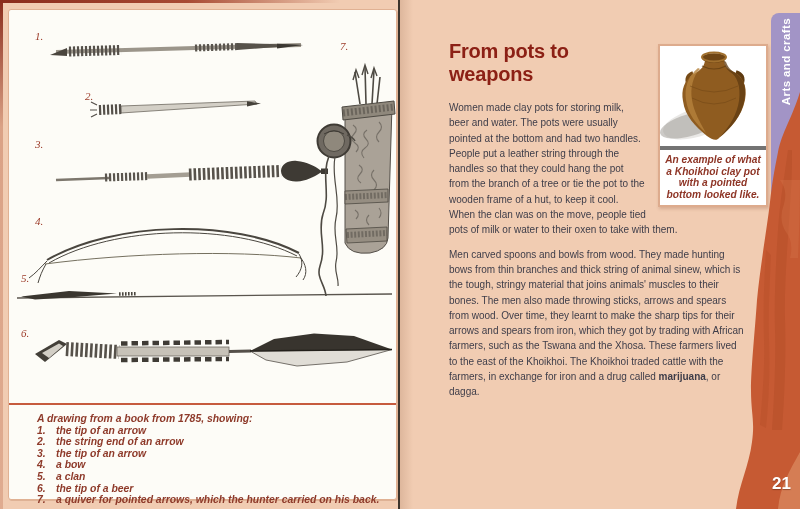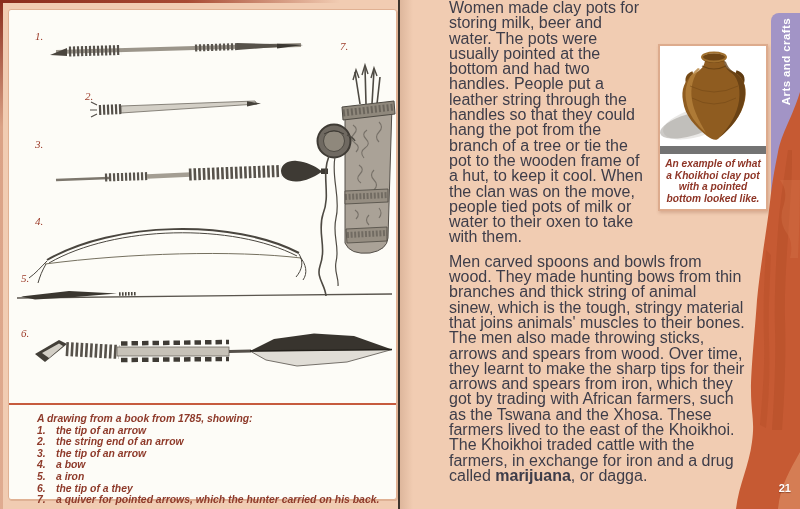--- a/index.html
+++ b/index.html
@@ -47,40 +47,40 @@
     display:flex;flex-direction:column;align-items:center;
   }
   .side-tab-label{
     writing-mode:vertical-rl;transform:rotate(180deg);
     margin-top:5px;color:#ffffff;font-weight:bold;font-size:11.5px;letter-spacing:.4px;
     white-space:nowrap;
   }
   .wave{position:absolute;top:0;right:0;width:70px;height:509px;z-index:3;}
   .page-number{
     position:absolute;right:9px;bottom:15px;z-index:4;
-    color:#ffffff;font-weight:bold;font-size:11px;
+    color:#ffffff;font-weight:bold;font-size:17px;
     text-shadow:0 1px 1px rgba(90,30,10,.5);
   }
   .content{position:absolute;left:49px;top:0;right:55px;z-index:1;}
   .content h1{
     margin:40px 0 14px;font-size:20px;letter-spacing:-.2px;
     color:var(--heading-red,#8c2015);
   }
   .content p{
-    margin:0 0 9px;font-size:16px;line-height:15.3px;
+    margin:0 0 9px;font-size:10px;line-height:15.3px;
     color:var(--body-text,#3e3d49);
   }
   .pot-fig{
     float:right;width:110px;margin:4px 0 8px 12px;margin-right:-23px;
     background:#ffffff;border:2px solid #ddab8d;box-sizing:border-box;
     box-shadow:1px 2px 3px rgba(140,80,50,.25);
   }
   .pot-img{display:block;width:106px;height:100px;}
   .pot-cap{
-    border-top:8px solid #737373;padding:4px 2px 5px;text-align:center;
+    border-top:4px solid #737373;padding:4px 2px 5px;text-align:center;
     font:italic bold 10.2px/11.6px "Liberation Sans","DejaVu Sans",sans-serif;
     color:#8e3526;
   }
 </style>
 </head>
 <body>
 
 <div class="book">
 
   <div class="page-left">
@@ -185,25 +185,25 @@
         <div class="cap-row">
           <span class="cap-num">3.</span>
           <span>the tip of an arrow</span>
         </div>
         <div class="cap-row">
           <span class="cap-num">4.</span>
           <span>a bow</span>
         </div>
         <div class="cap-row">
           <span class="cap-num">5.</span>
-          <span>a iron</span>
+          <span>a clan</span>
         </div>
         <div class="cap-row">
           <span class="cap-num">6.</span>
-          <span>the tip of a they</span>
+          <span>the tip of a beer</span>
         </div>
         <div class="cap-row">
           <span class="cap-num">7.</span>
           <span>a quiver for pointed arrows, which the hunter carried on his back.</span>
         </div>
       </div>
     </div>
   </div>
 
   <div class="spine"></div>
@@ -234,20 +234,21 @@
           <path d="M38 22 C28 30 24 42 26 54 C28 68 36 78 46 87 C40 76 34 66 32 54 C30 42 33 30 40 23 Z" fill="#b5823c" opacity="0.8"></path>
           <path d="M66 16 C68 22 72 25 77 28 C84 33 87 43 84 56 C81 70 72 81 60 91 C70 80 77 68 79 55 C81 40 77 30 70 26 C66 23 64 19 63.5 14 Z" fill="#5e3a10" opacity="0.75"></path>
           <path d="M30 40 q24 12 48 0 M32 52 q22 12 44 0" stroke="#6d4414" stroke-width="1" fill="none" opacity="0.5"></path>
           <ellipse cx="54" cy="12" rx="12" ry="4.8" fill="#6f4514"></ellipse>
           <ellipse cx="54" cy="11" rx="12" ry="4.5" fill="none" stroke="#a06f2d" stroke-width="2"></ellipse>
           <path d="M42 20 q12 6 24 0" stroke="#5e3a10" stroke-width="1.2" fill="none" opacity="0.7"></path>
         </svg>
         <figcaption class="pot-cap">An example of what a Khoikhoi clay pot with a pointed bottom looked like.</figcaption>
       </figure>
 
+      <h1>From pots to weapons</h1>
 
       <p>Women made clay pots for storing milk, beer and water.  The pots were usually pointed at the bottom and had two handles.  People put a leather string through the handles so that they could hang the pot from the branch of a tree or tie the pot to the wooden frame of a hut, to keep it cool.  When the clan was on the move, people tied pots of milk or water to their oxen to take with them.</p>
       <p><span>Men carved spoons and bowls from wood.  They made hunting bows from thin branches and thick string of animal sinew, which is the tough, stringy material that joins animals' muscles to their bones.  The men also made throwing sticks, arrows and spears from wood.  Over time, they learnt to make the sharp tips for their arrows and spears from iron, which they got by trading with African farmers, such as the Tswana and the Xhosa.  These farmers lived to the east of the Khoikhoi.  The Khoikhoi traded cattle with the farmers, in exchange for iron and a drug called </span><strong>marijuana</strong><span>, or dagga.</span></p>
 
     </div>
 
     <div class="page-number">21</div>
   </div>
 </div>
 

